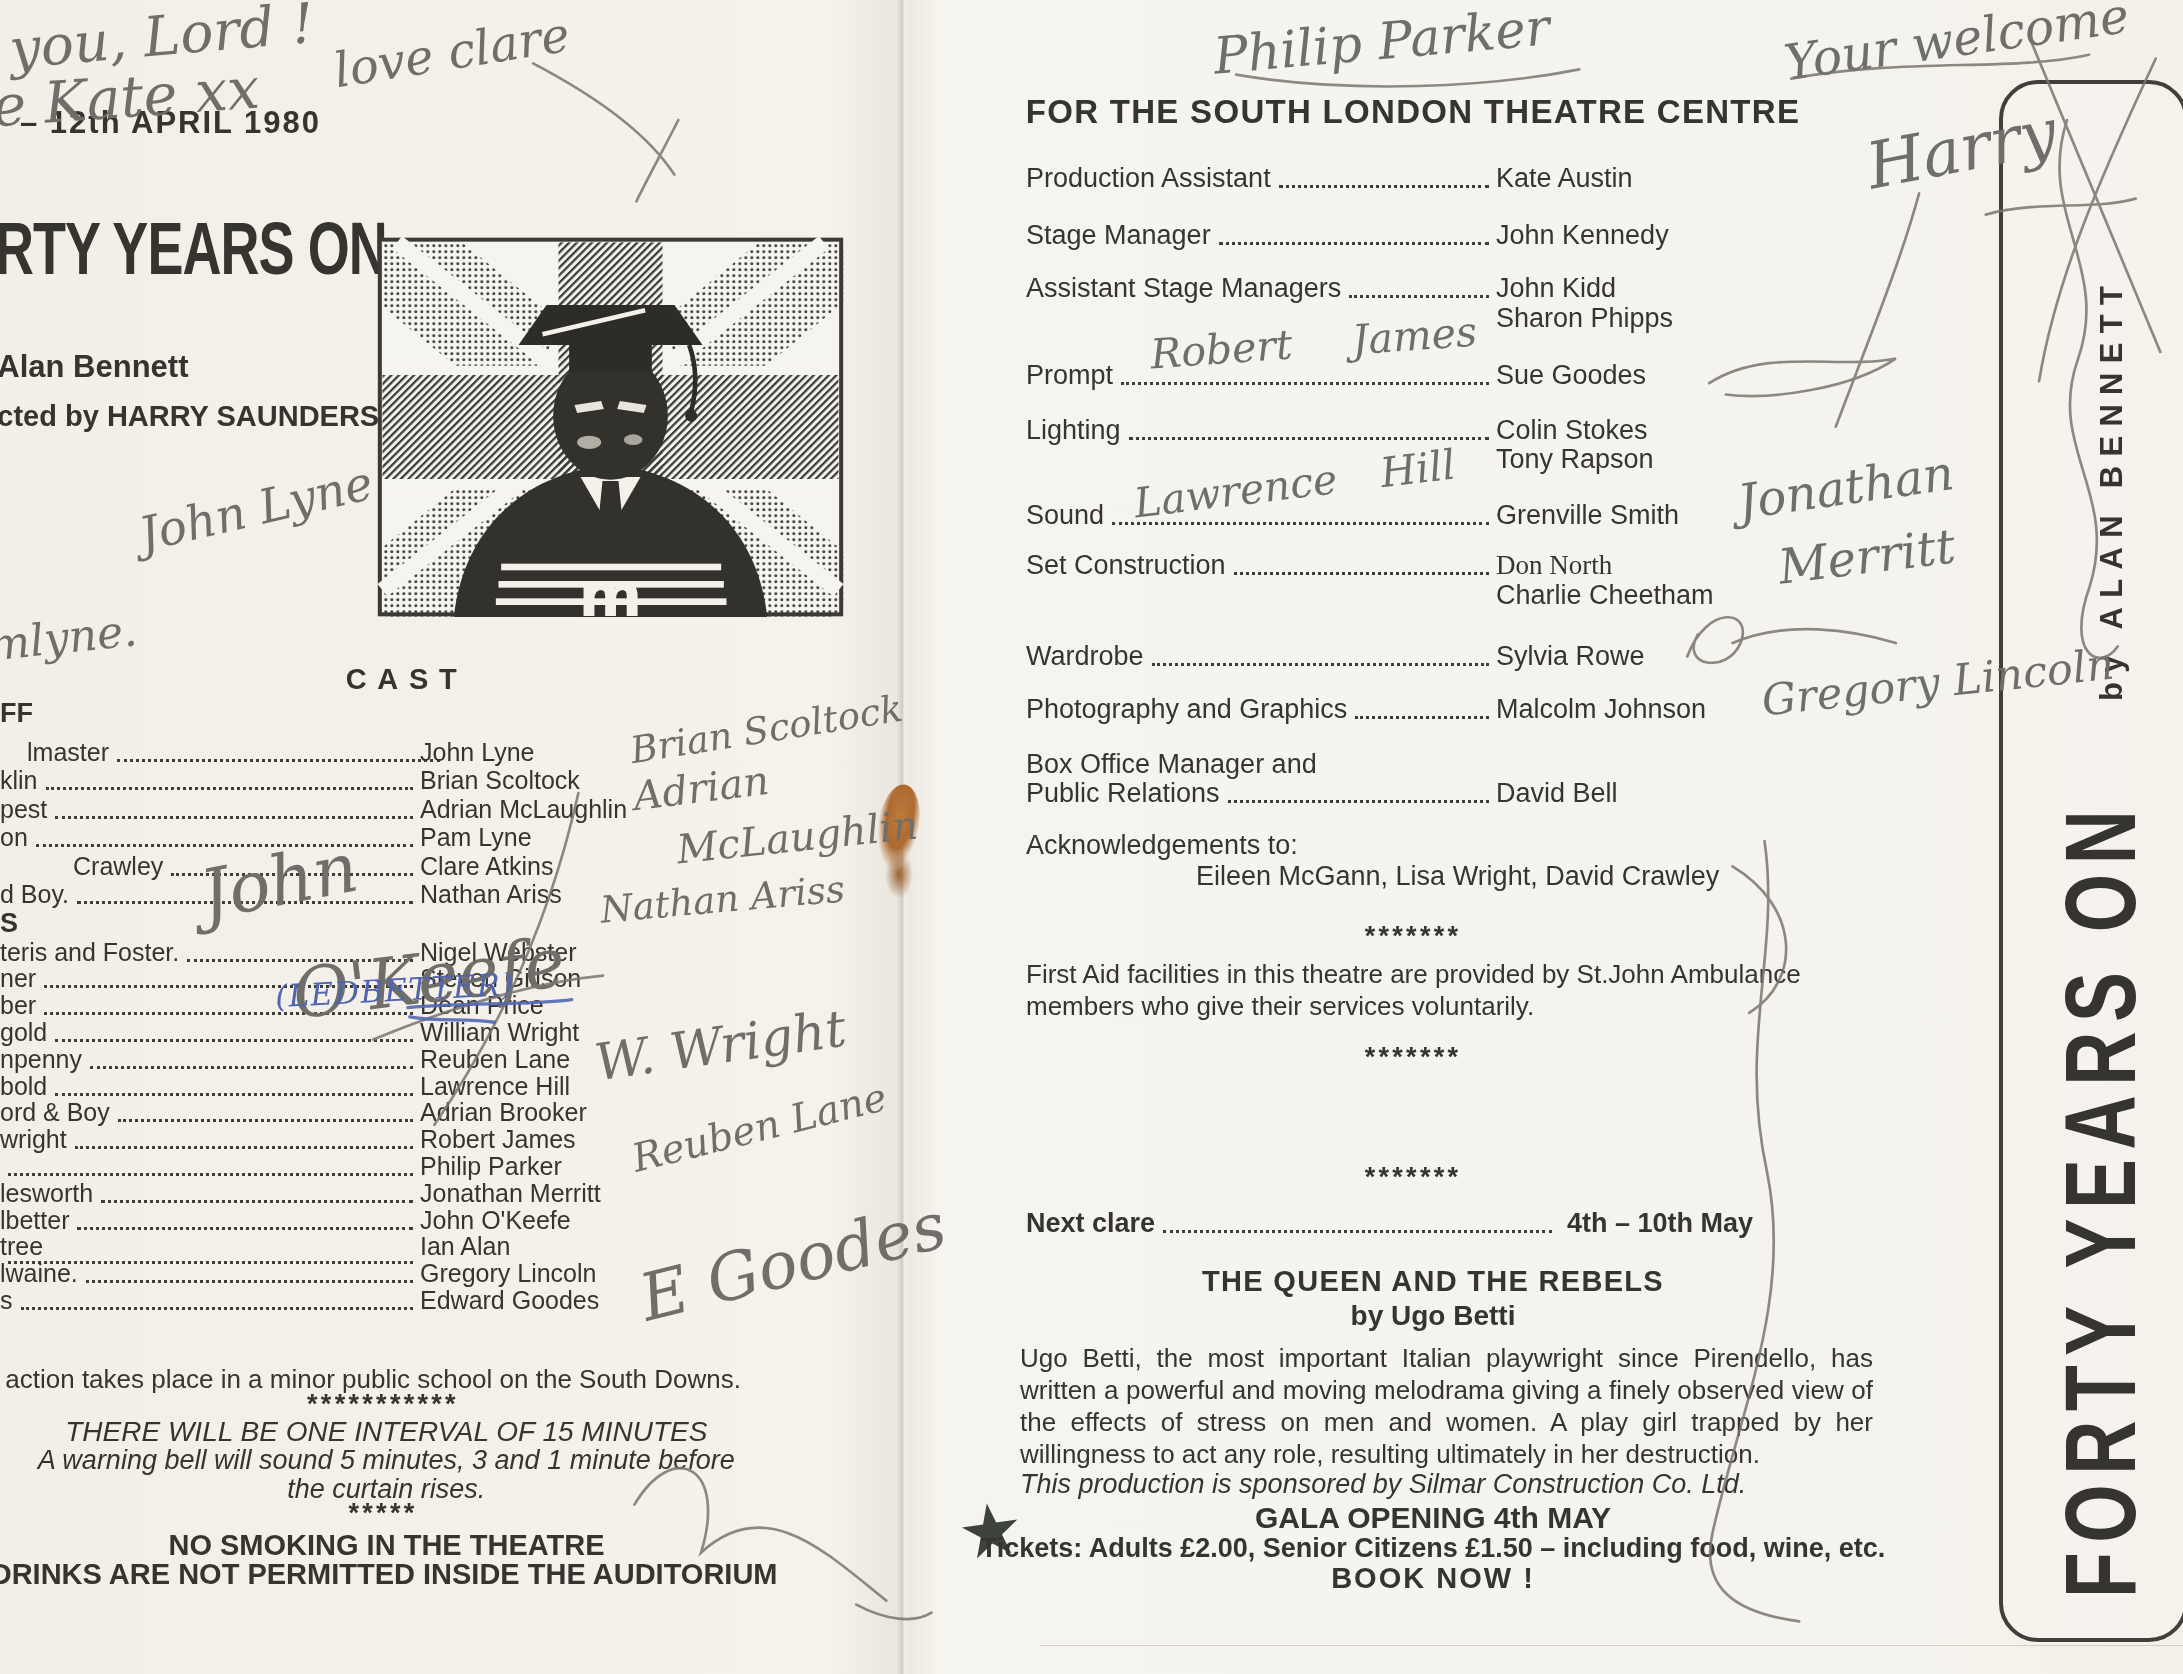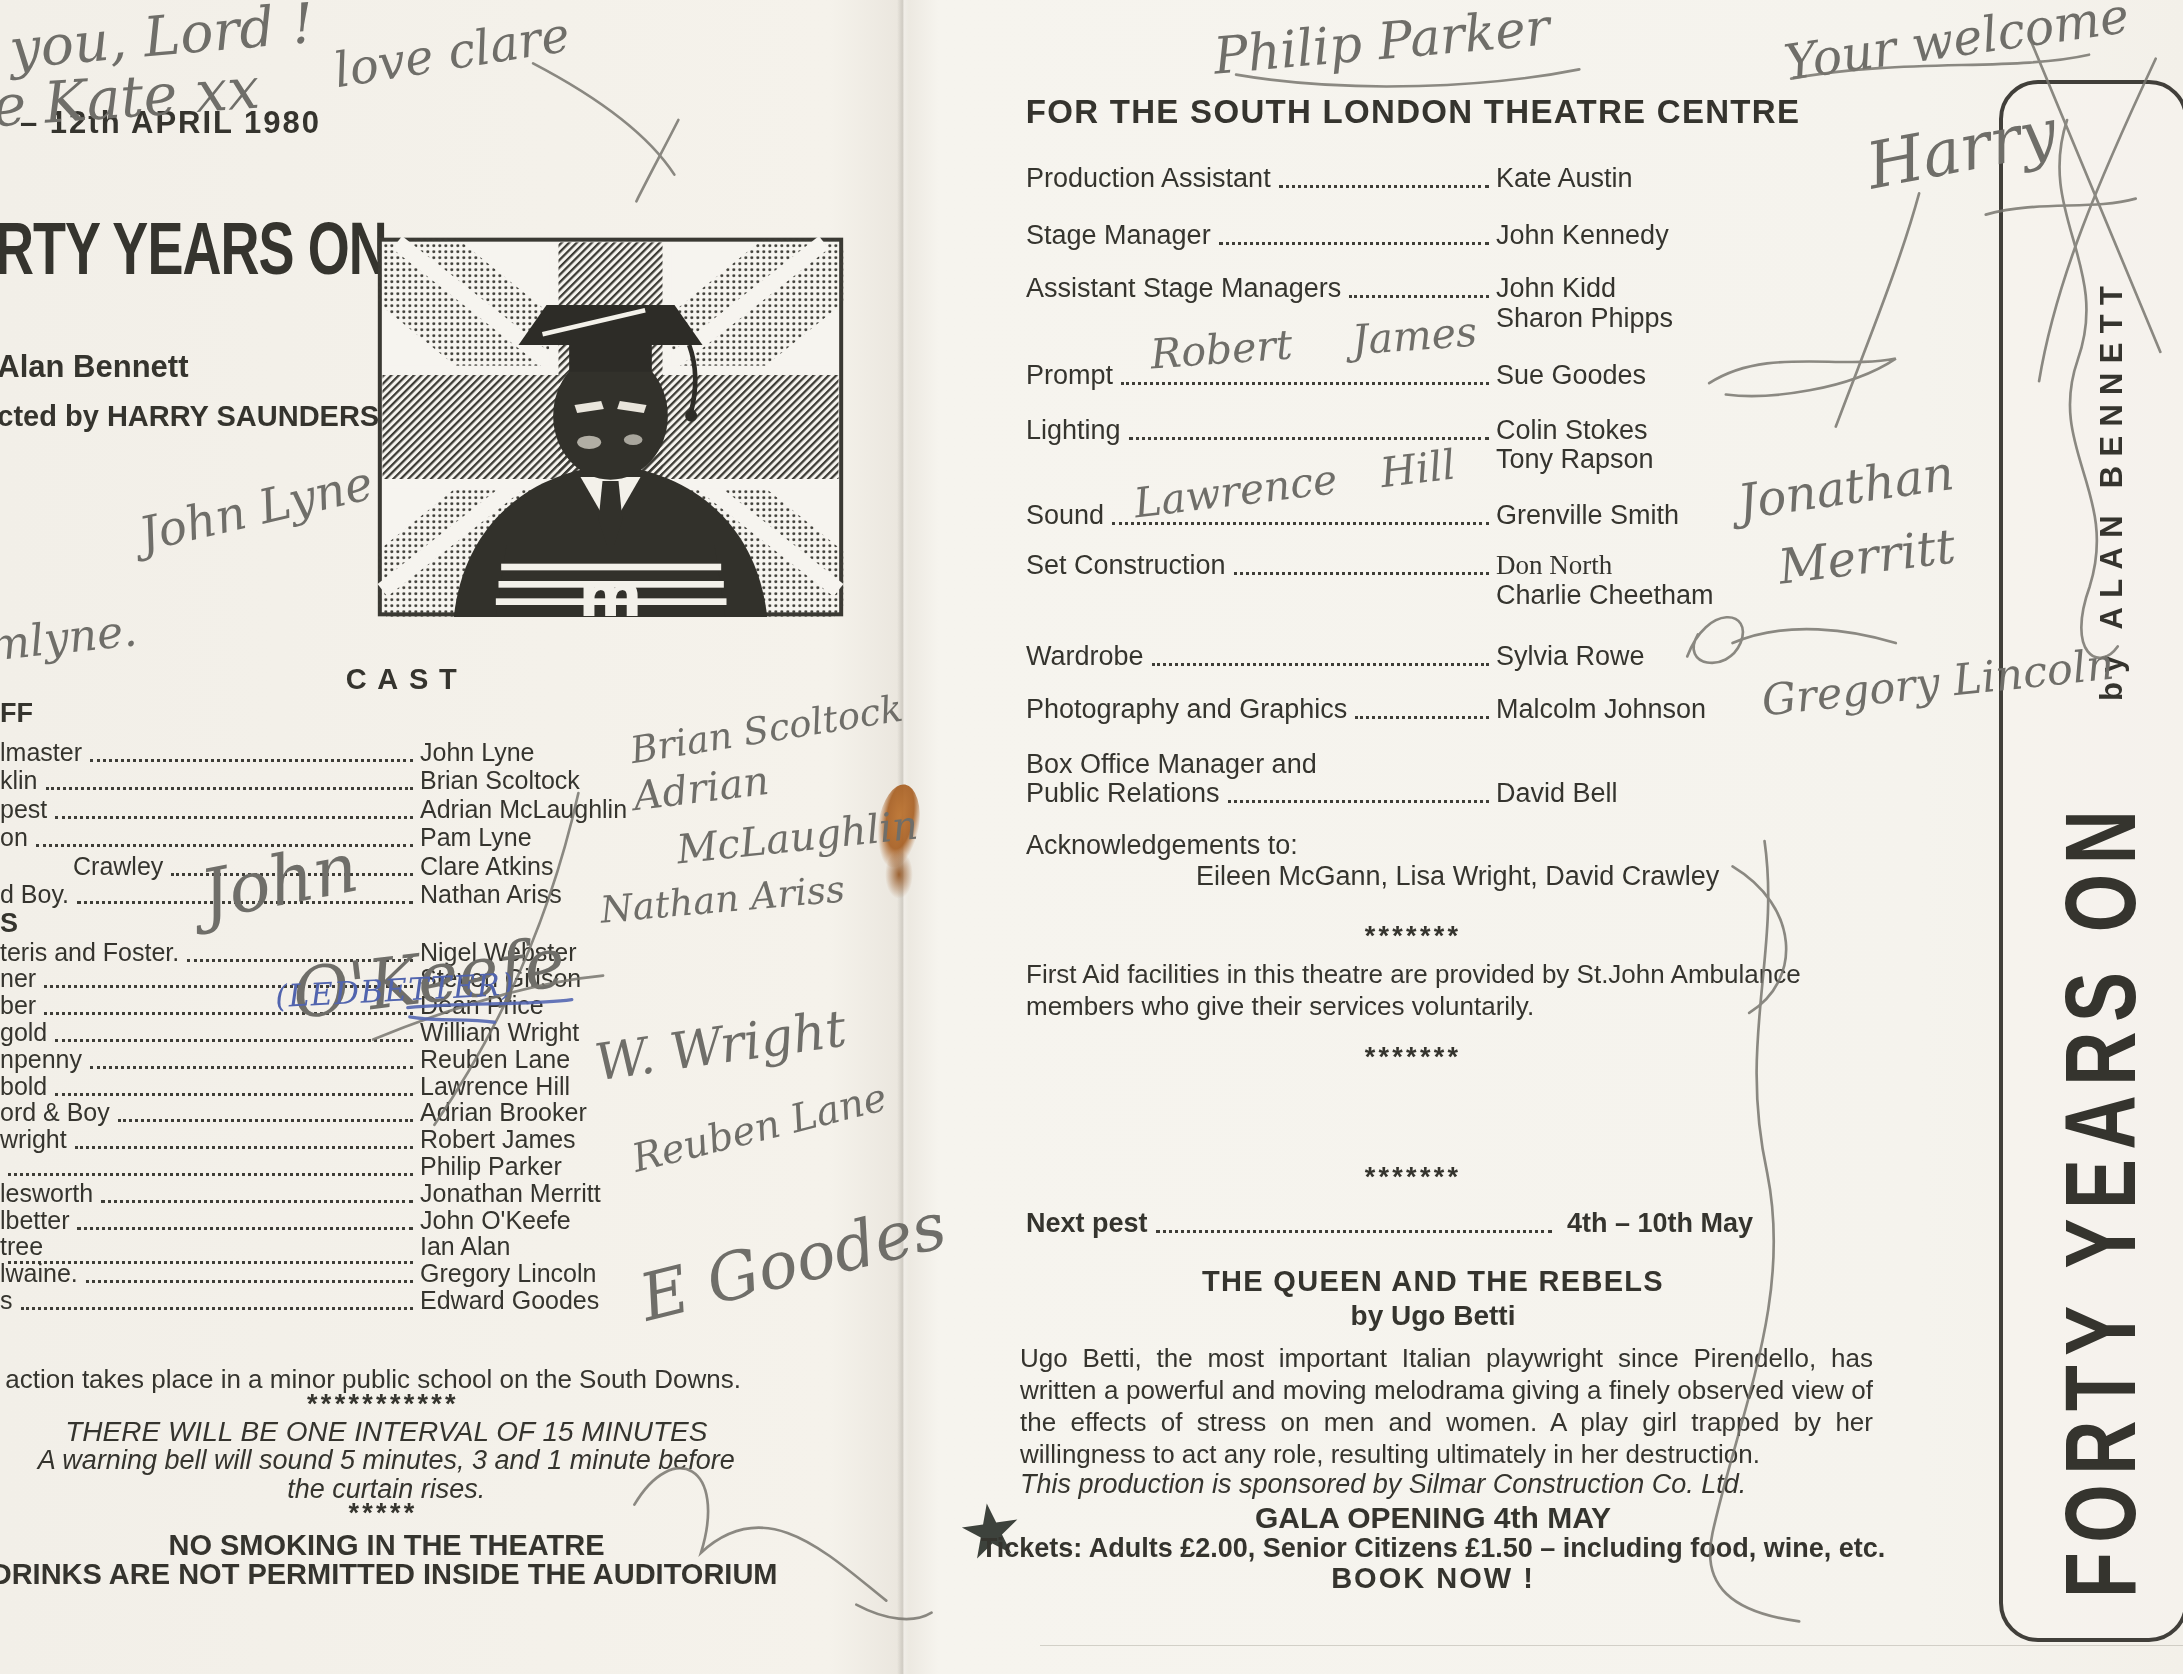--- a/index.html
+++ b/index.html
@@ -94,21 +94,21 @@
     <rect x="182" y="516" width="338" height="10" fill="#f3f1ea"></rect>
     <rect x="178" y="542" width="346" height="10" fill="#f3f1ea"></rect>
     <text x="350" y="568" font-family="DejaVu Sans, sans-serif" font-size="92" font-weight="bold" fill="#f3f1ea" text-anchor="middle">m</text>
   </svg>
 
   <div class="abs print cast-head" style="left:320px;top:663px;width:173px;text-align:center;">CAST</div>
   <div class="abs print group-head" style="left:0px;top:698px;">FF</div>
   <div class="abs print group-head" style="left:0px;top:908px;">S</div>
 
   <div id="cast-rows">
-      <div class="cast-row" style="left: 0px; top: 738px; width: 420px;">
+      <div class="cast-row" style="left: 0px; top: 738px; width: 420px; padding-left: 27px;">
         <span class="role">lmaster</span>
         <span class="leader"></span>
       </div>
       <div class="cast-name" style="left: 420px; top: 738px;">John Lyne</div>
       <div class="cast-row" style="left: 0px; top: 766px; width: 420px;">
         <span class="role">klin</span>
         <span class="leader"></span>
       </div>
       <div class="cast-name" style="left: 420px; top: 766px;">Brian Scoltock</div>
       <div class="cast-row" style="left: 0px; top: 795px; width: 420px;">
@@ -273,21 +273,21 @@
 
   <div class="abs print" style="left:1026px;top:830px;font-size:27px;">Acknowledgements to:</div>
   <div class="abs print" style="left:1196px;top:861px;font-size:27px;">Eileen McGann, Lisa Wright, David Crawley</div>
 
   <div class="abs print stars ctr" style="left:1000px;top:921px;width:826px;">*******</div>
   <div class="abs print body-line" style="left:1026px;top:958px;width:846px;line-height:32px;">First Aid facilities in this theatre are provided by St.John Ambulance members who give their services voluntarily.</div>
   <div class="abs print stars ctr" style="left:1000px;top:1042px;width:826px;">*******</div>
   <div class="abs print stars ctr" style="left:1000px;top:1162px;width:826px;">*******</div>
 
   <div class="credit-row b" style="left:1026px;top:1208px;width:533px;">
-    <span class="label">Next pest</span>
+    <span class="label">Next clare</span>
       <span class="leader"></span>
   </div>
   <div class="abs print b" style="left:1567px;top:1208px;font-size:27px;">4th – 10th May</div>
 
   <div class="abs print b ctr" style="left:1000px;top:1265px;width:866px;font-size:29px;letter-spacing:1.3px;">THE QUEEN AND THE REBELS</div>
   <div class="abs print b ctr" style="left:1000px;top:1300px;width:866px;font-size:28px;">by Ugo Betti</div>
 
   <div class="abs print body-line" style="left:1020px;top:1342px;width:853px;line-height:32px;text-align:justify;">Ugo Betti, the most important Italian playwright since Pirendello, has written a powerful and moving melodrama giving a finely observed view of the effects of stress on men and women. A play girl trapped by her willingness to act any role, resulting ultimately in her destruction.</div>
 
   <div class="abs print i" style="left:1020px;top:1469px;font-size:27px;">This production is sponsored by Silmar Construction Co. Ltd.</div>

